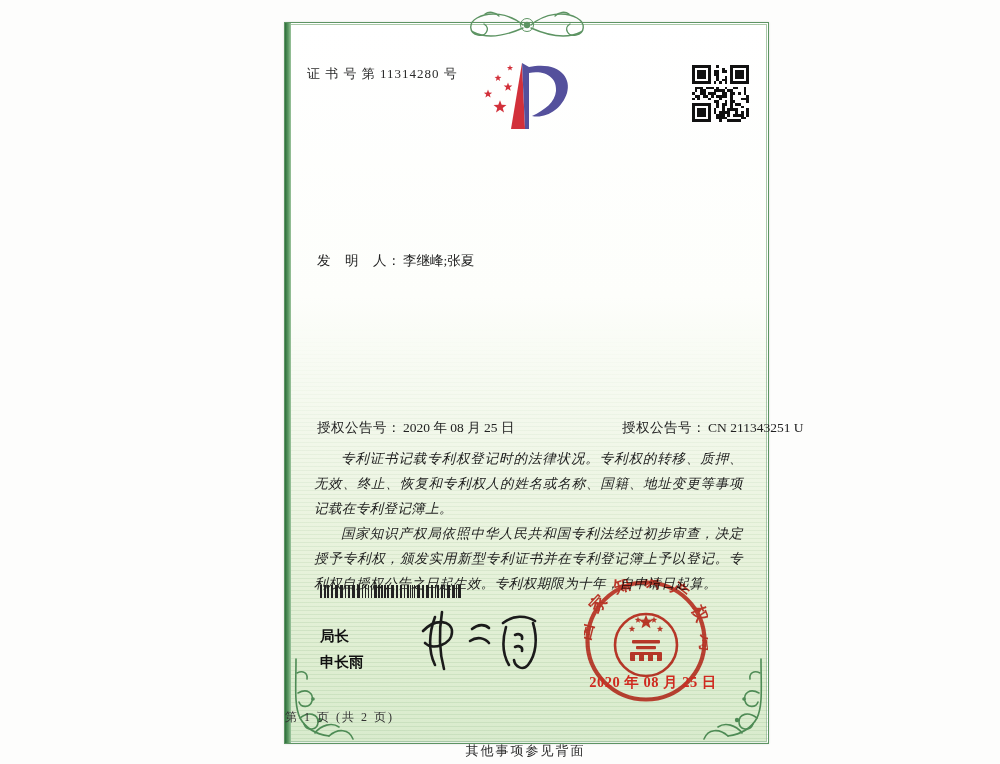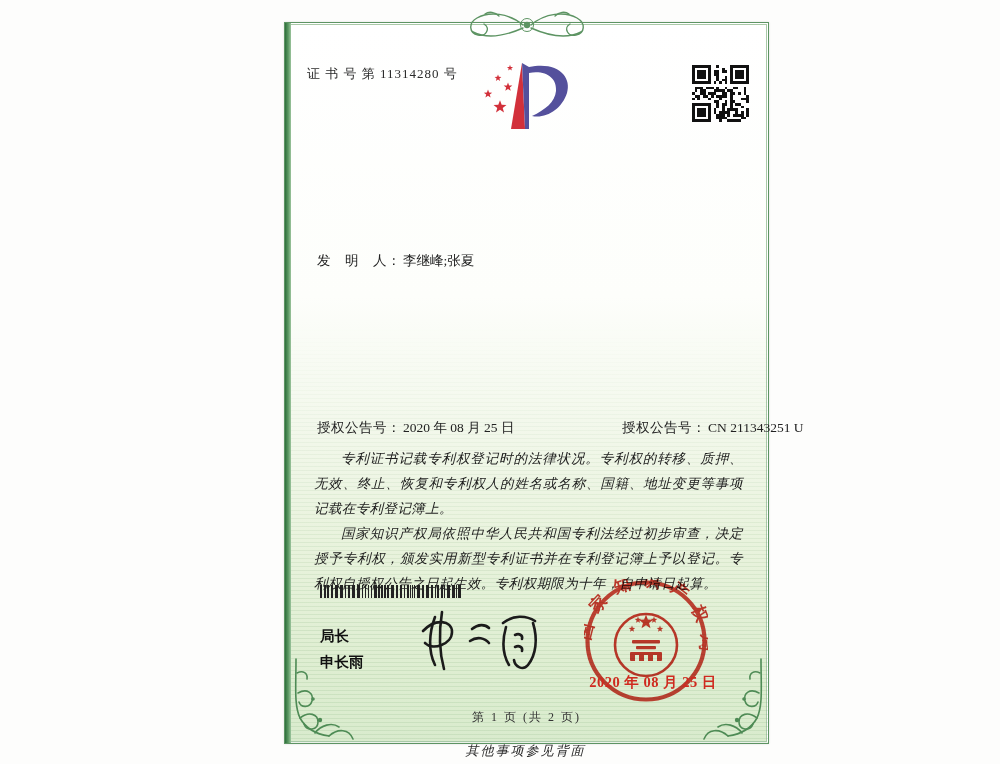--- a/index.html
+++ b/index.html
@@ -63,25 +63,25 @@
   
   .barcode{position:absolute;left:35px;top:562px;width:142px;height:13px;}
   .director{position:absolute;left:35px;top:600px;font-family:"Liberation Sans","DejaVu Sans",sans-serif;
     font-weight:700;font-size:14.5px;color:#111;line-height:26px;}
   .signature{position:absolute;left:130px;top:582px;}
   .seal-box{position:absolute;left:299px;top:556px;width:124px;height:124px;opacity:.92;mix-blend-mode:multiply;}
   .seal-date{
     position:absolute;left:302px;top:650px;width:132px;text-align:center;
     color:#cf2a1f;font-size:14.5px;font-weight:700;letter-spacing:.5px;white-space:nowrap;
   }
-  .page-no{position:absolute;left:0;right:0;top:686px;text-align:center;font-size:12px;letter-spacing:2px;color:#333;}
+  .page-no{position:absolute;left:0;right:0;top:686px;font-size:12px;letter-spacing:2px;color:#333;}
 
   .back-note{
     position:absolute;left:283px;top:742px;width:485px;text-align:center;
-    font-size:13px;font-style:italic;letter-spacing:2px;color:#2c2c2c;
+    font-size:13px;letter-spacing:2px;color:#2c2c2c;
   }
 </style>
 </head>
 <body>
 
 <div class="canvas">
 
   <div class="sheet">
     <div class="texture"></div>
     <div class="spine"></div>

